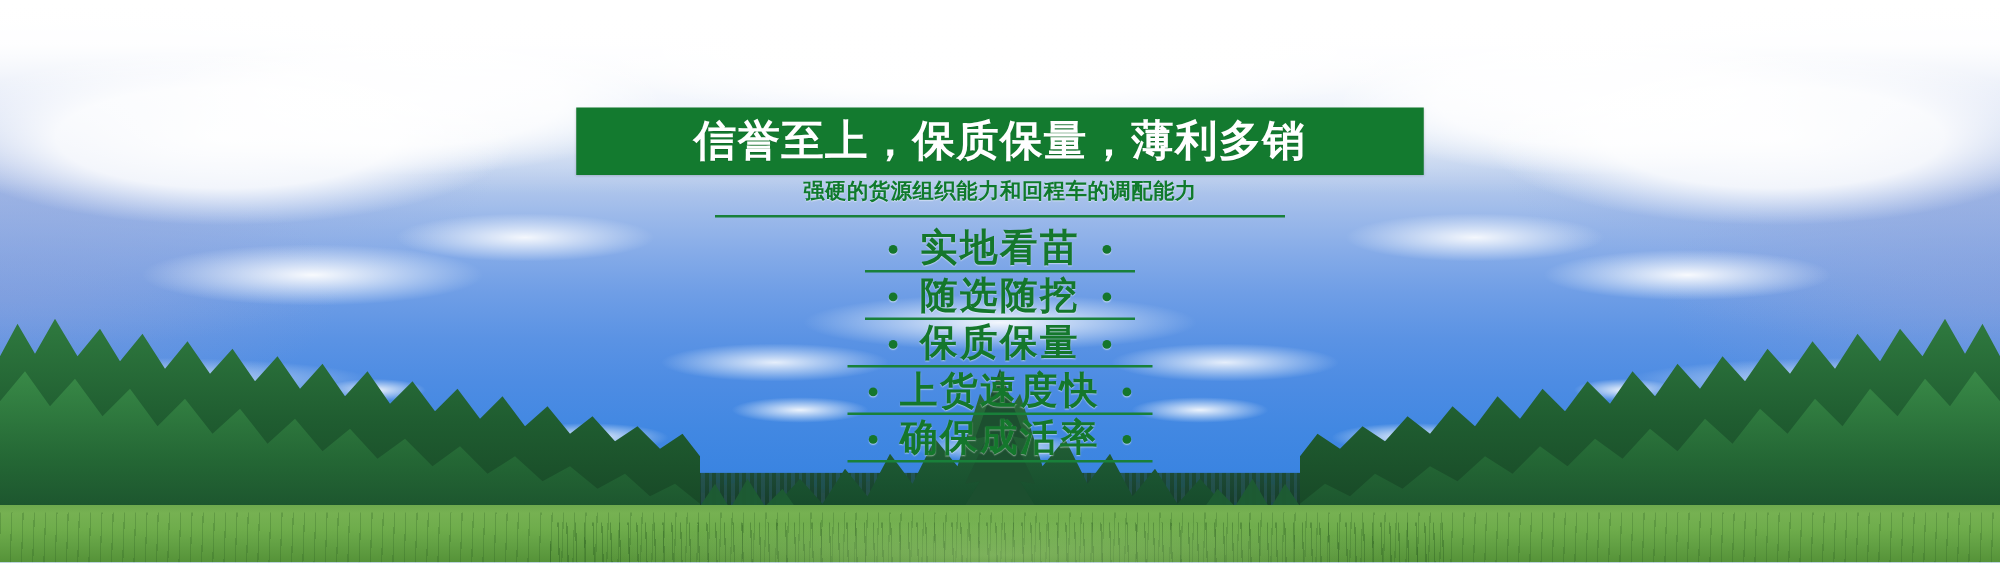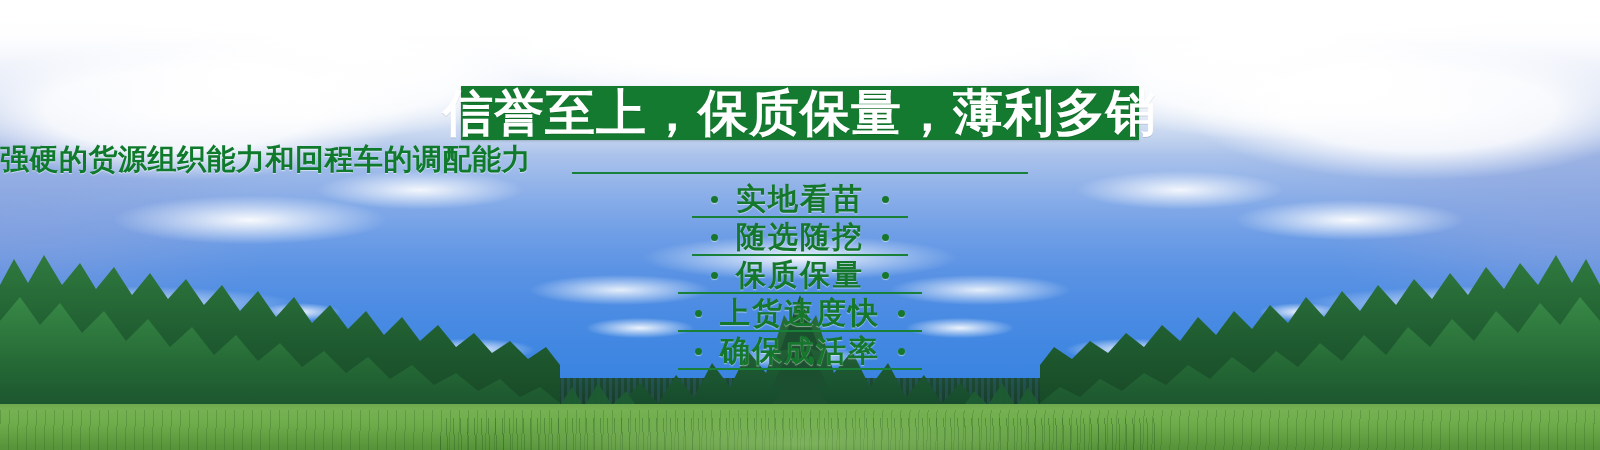--- a/index.html
+++ b/index.html
@@ -131,30 +131,30 @@
 
   .title-band{
     position:absolute;left:461px;top:86px;width:678px;height:54px;
     background:#137a2f;
     box-shadow:0 1px 2px rgba(0,0,0,.18);
   }
   .title-text{
     position:absolute;left:0;top:0;width:678px;height:54px;
     display:flex;align-items:center;justify-content:center;
     color:#ffffff;
-    font-size:50px;font-weight:bold;letter-spacing:1px;
+    font-size:34px;font-weight:bold;letter-spacing:1px;
     line-height:1;white-space:nowrap;
     text-shadow:0 1px 0 rgba(0,0,0,.12);
   }
 
   .subtitle{
     position:absolute;left:0;top:145px;width:1600px;
-    text-align:left;
+    text-align:center;
     color:#0f7a2c;
-    font-size:29px;font-weight:bold;letter-spacing:.5px;
+    font-size:17px;font-weight:bold;letter-spacing:.5px;
     line-height:1;white-space:nowrap;
     text-shadow:0 1px 1px rgba(255,255,255,.55);
   }
   .subtitle-rule{
     position:absolute;left:572px;top:172px;width:456px;height:2px;
     background:#19803a;
   }
 
   .list{position:absolute;left:0;top:180px;width:1600px;}
   .list-row{

